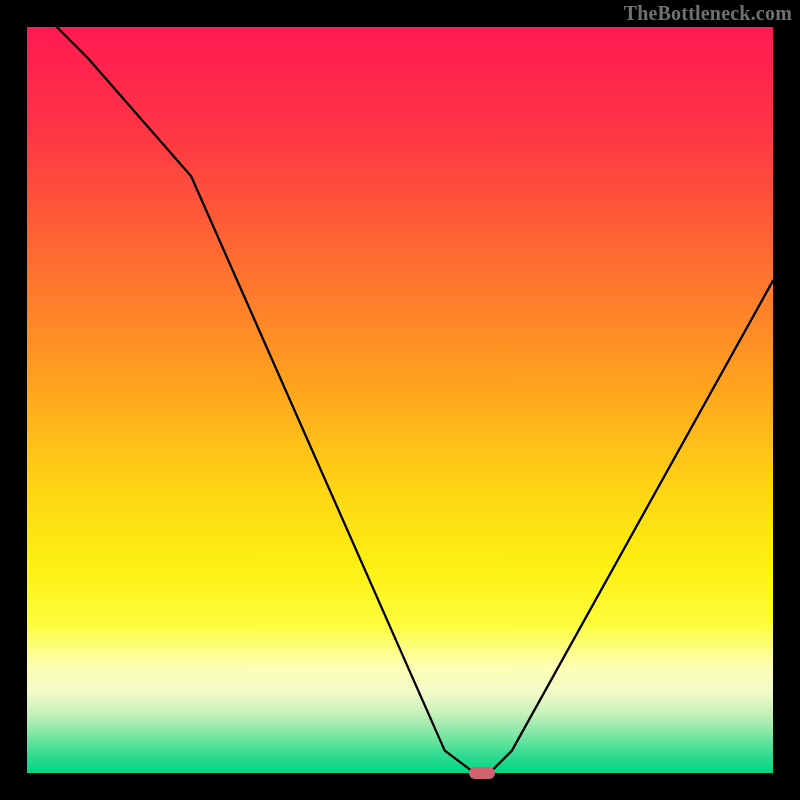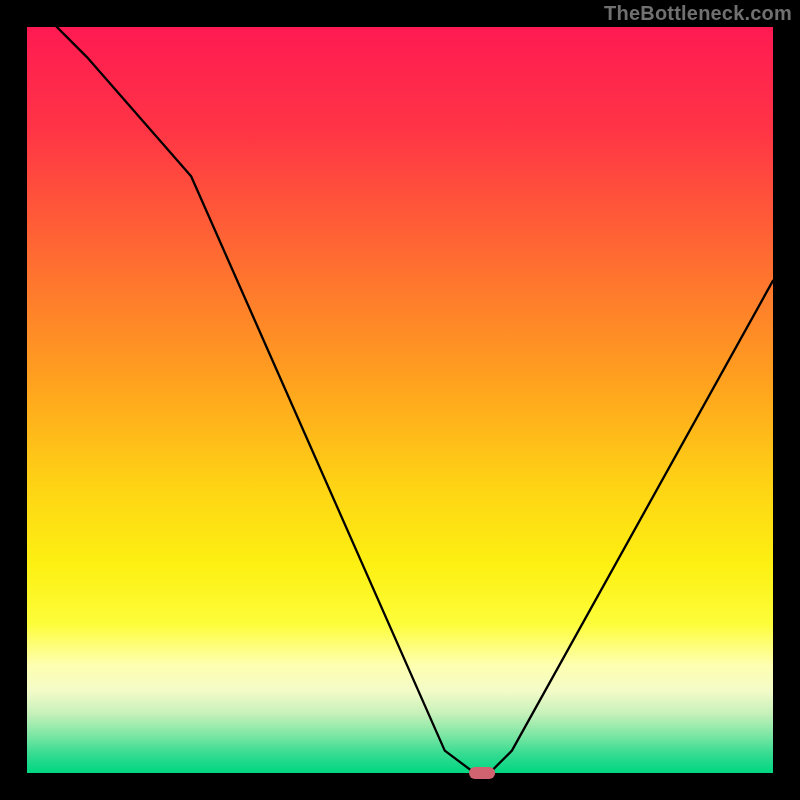--- a/index.html
+++ b/index.html
@@ -14,21 +14,21 @@
     position: relative;
     background: #000;
   }
   svg {
     display: block;
   }
   .watermark {
     position: absolute;
     top: 2px;
     right: 8px;
-    font-family: Liberation Sans, sans-serif;
+    font-family: Liberation Serif, serif;
     font-size: 20px;
     font-weight: bold;
     color: #707070;
     letter-spacing: 0.2px;
   }
 </style>
 </head>
 <body>
 
 <div class="chart-container">

